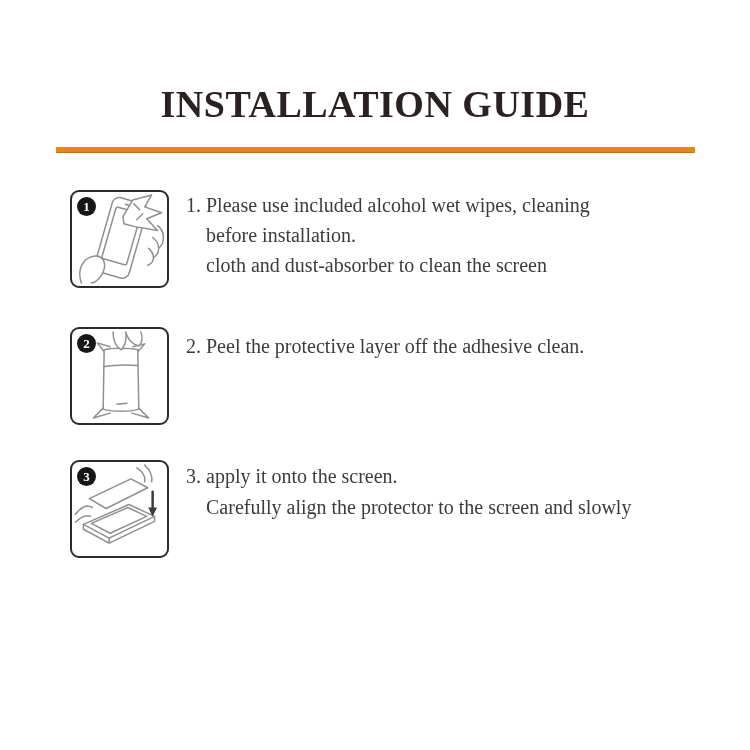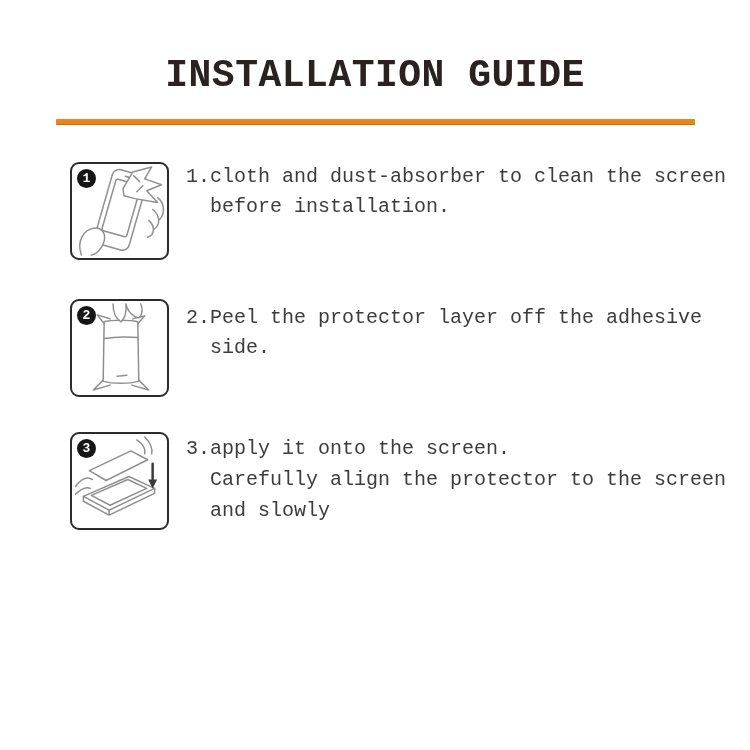--- a/index.html
+++ b/index.html
@@ -1,18 +1,18 @@
 <!DOCTYPE html>
 <html><head>
 <meta charset="utf-8">
 <style>
   html,body{margin:0;padding:0;background:#fff;}
   .canvas{
     position:relative;width:750px;height:552px;background:#fff;
-    font-family:Liberation Mono, monospace;overflow:hidden;
+    font-family:Liberation Serif, serif;overflow:hidden;margin-top:28px;
   }
   .title{
     position:absolute;top:54px;left:0;width:100%;text-align:center;
     font-size:38px;line-height:44px;font-weight:800;color:#2a2220;
     letter-spacing:.5px;
   }
   .divider{
     position:absolute;left:56px;top:119px;width:639px;height:5px;
     background:#e8861a;border-bottom:1px solid #c96f0e;border-radius:1px;
   }
@@ -59,22 +59,23 @@
           <path d="M85,33 C92,38 93,49 87,55"></path>
           <path d="M80,45 C88,51 88,61 81,65"></path>
           <path d="M76,56 C83,62 82,71 75,73"></path>
           <path d="M8,91 C3,77 10,66 20,64 C28,62 33,69 31,77 C29,85 22,91 18,91" fill="#fff"></path>
         </g>
       </svg>
     </div>
     <div class="step-text">
       <span class="prefix">1.</span>
       <div class="lines">
+        <div>Please use included alcohol wet wipes, cleaning</div>
+        <div>before installation.</div>
         <div>cloth and dust-absorber to clean the screen</div>
-        <div>before installation.</div>
       </div>
     </div>
   </div>
 
   <div class="step step-2">
     <div class="fig">
       <span class="badge">2</span>
       <svg class="art" viewBox="0 0 93 92">
         <g stroke="#8f8f8f" stroke-width="1.5" fill="none" stroke-linecap="round" stroke-linejoin="round">
           <path d="M31,22 L24,13 L37,17" fill="#fff"></path>
@@ -85,21 +86,21 @@
           <path d="M31,37 C42,35 55,35 65,36"></path>
           <line x1="44" y1="75" x2="54" y2="74"></line>
           <path d="M40,2 C40,11 43,17 48,20 C52,17 54,9 53,2" fill="#fff"></path>
           <path d="M53,3 C56,11 60,15 66,16 C70,13 70,6 68,2" fill="#fff"></path>
         </g>
       </svg>
     </div>
     <div class="step-text">
       <span class="prefix">2.</span>
       <div class="lines">
-        <div>Peel the protector layer off the adhesive side.</div>
+        <div>Peel the protective layer off the adhesive clean.</div>
       </div>
     </div>
   </div>
 
   <div class="step step-3">
     <div class="fig">
       <span class="badge">3</span>
       <svg class="art" viewBox="0 0 93 92">
         <g stroke="#8f8f8f" stroke-width="1.5" fill="none" stroke-linecap="round" stroke-linejoin="round">
           <path d="M10,62 L56,42 L82,54 L36,76 Z" fill="#fff"></path>

